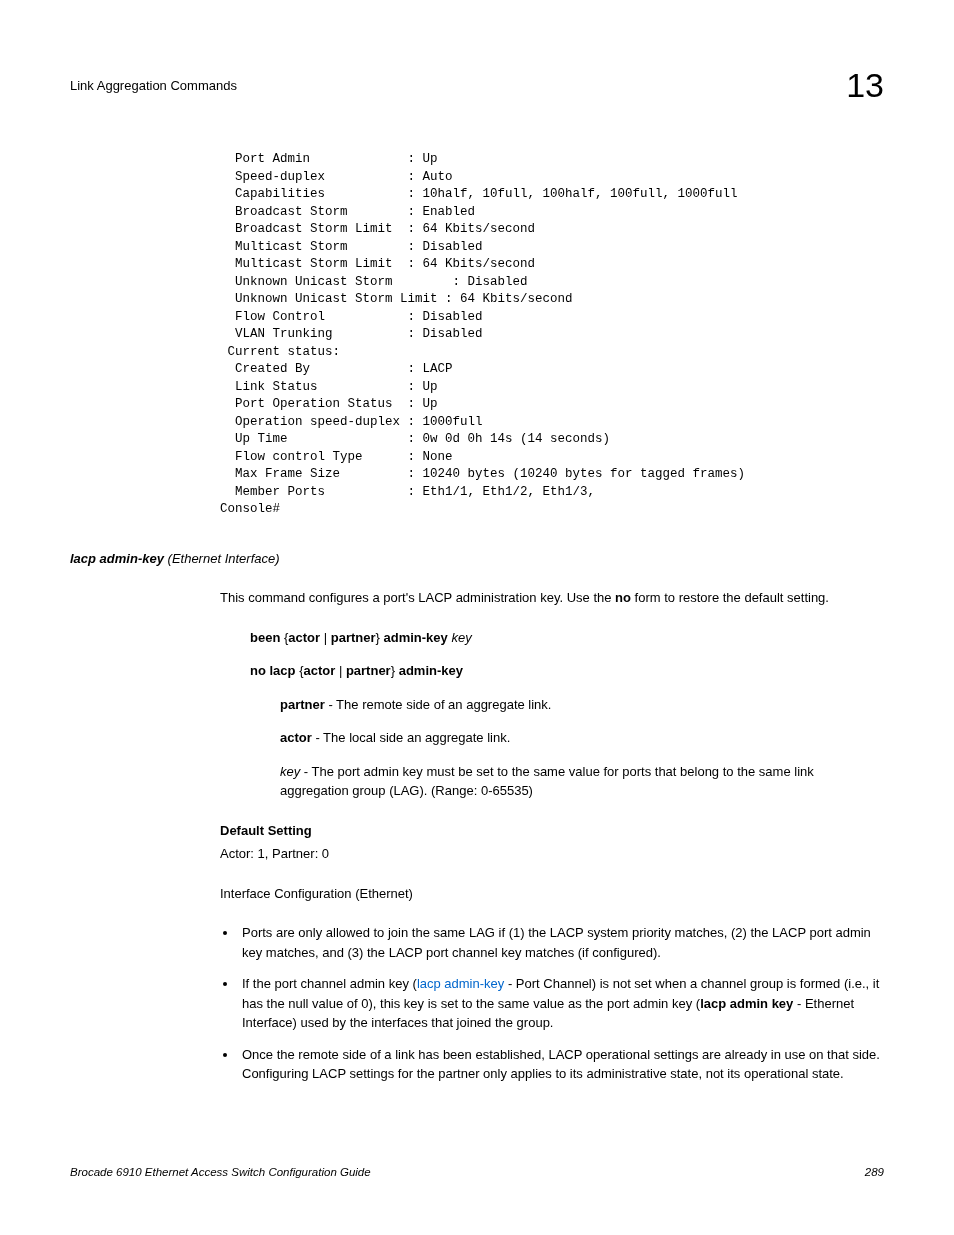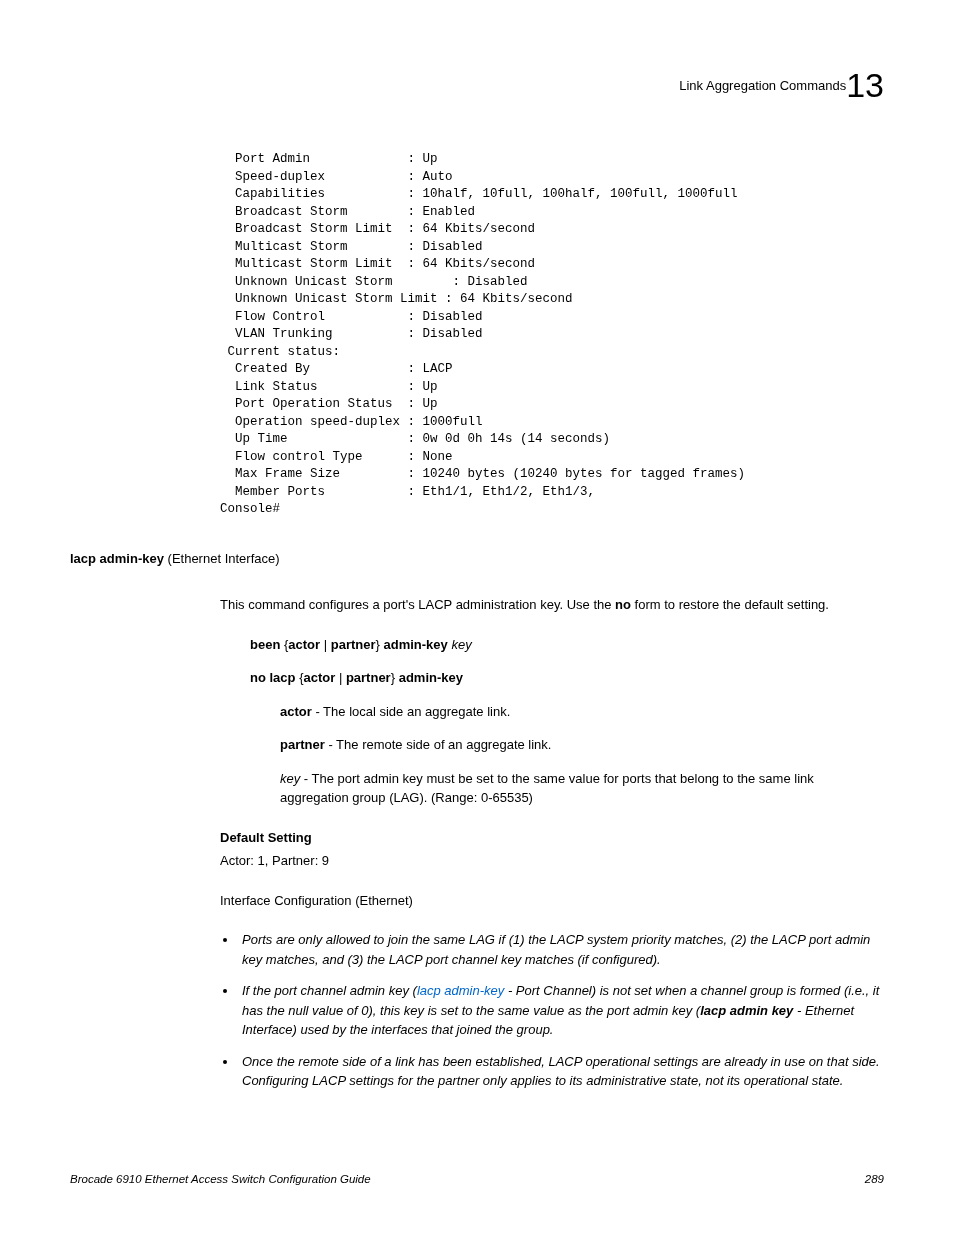--- a/index.html
+++ b/index.html
@@ -8,21 +8,21 @@
       line-height: 1.5;
       color: #000;
       background: #fff;
       margin: 0;
       padding: 60px 70px 40px 70px;
       width: 954px;
       box-sizing: border-box;
     }
     .header {
       display: flex;
-      justify-content: flex-end;
+      justify-content: space-between;
       align-items: center;
       margin-bottom: 40px;
     }
     .chapter-number {
       font-size: 34px;
       font-weight: normal;
     }
     .console-block {
       font-family: "Courier New", monospace;
       font-size: 12.5px;
@@ -30,22 +30,23 @@
       white-space: pre;
       margin-left: 150px;
       margin-bottom: 30px;
     }
     .section-heading {
       font-weight: bold;
       font-size: 13px;
       margin-bottom: 4px;
     }
     .command-name-row {
-      margin-bottom: 27px;
+      margin-bottom: 20px;
       margin-left: 0;
+      font-style: italic;
     }
     .command-name-row .bold {
       font-weight: bold;
     }
     .content-block {
       margin-left: 150px;
       margin-bottom: 20px;
     }
     .content-block p {
       margin: 4px 0 4px 0;
@@ -65,21 +66,20 @@
     }
     .bold {
       font-weight: bold;
     }
     .italic {
       font-style: italic;
     }
     ul.usage {
       margin: 4px 0 0 0;
       padding-left: 18px;
-      font-style: italic;
     }
     ul.usage li {
       margin-bottom: 12px;
       padding-left: 4px;
     }
     .link {
       color: #0066cc;
     }
     .footer {
       display: flex;
@@ -135,35 +135,35 @@
 <div class="content-block">
   <div class="indent-1">
     <p>
       <span class="bold">been</span><span> {</span><span class="bold">actor</span><span> | </span><span class="bold">partner</span><span>} </span><span class="bold">admin-key</span><span> </span><span class="italic">key</span>
     </p>
     <p>
       <span class="bold">no lacp</span><span> {</span><span class="bold">actor</span><span> | </span><span class="bold">partner</span><span>} </span><span class="bold">admin-key</span>
     </p>
     <div class="indent-2" style="margin-left:30px;">
       <p>
-        <span class="bold">actor</span><span> - The local side an aggregate link.</span>
+        <span class="bold">partner</span><span> - The remote side of an aggregate link.</span>
       </p>
       <p>
-        <span class="bold">partner</span><span> - The remote side of an aggregate link.</span>
+        <span class="bold">actor</span><span> - The local side an aggregate link.</span>
       </p>
       <p>
         <span class="italic">key</span><span> - The port admin key must be set to the same value for ports that belong to the same link aggregation group (LAG). (Range: 0-65535)</span>
       </p>
     </div>
   </div>
 </div>
 
 <div class="content-block">
   <div class="section-heading">Default Setting</div>
-  <p>Actor: 1, Partner: 9</p>
+  <p>Actor: 1, Partner: 0</p>
 </div>
 
 <div class="content-block">
   <p>Interface Configuration (Ethernet)</p>
 </div>
 
 <div class="content-block">
   <ul class="usage">
     <li>Ports are only allowed to join the same LAG if (1) the LACP system priority matches, (2) the LACP port admin key matches, and (3) the LACP port channel key matches (if configured).</li>
     <li>

